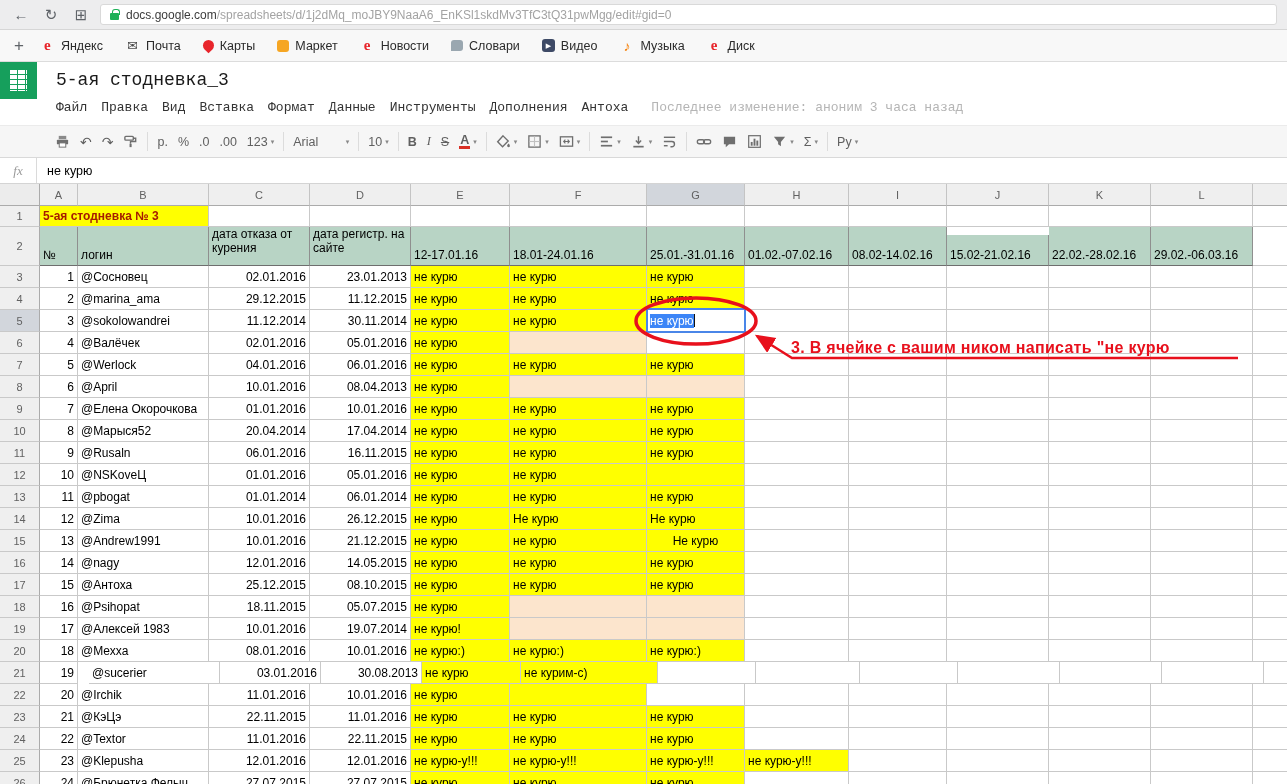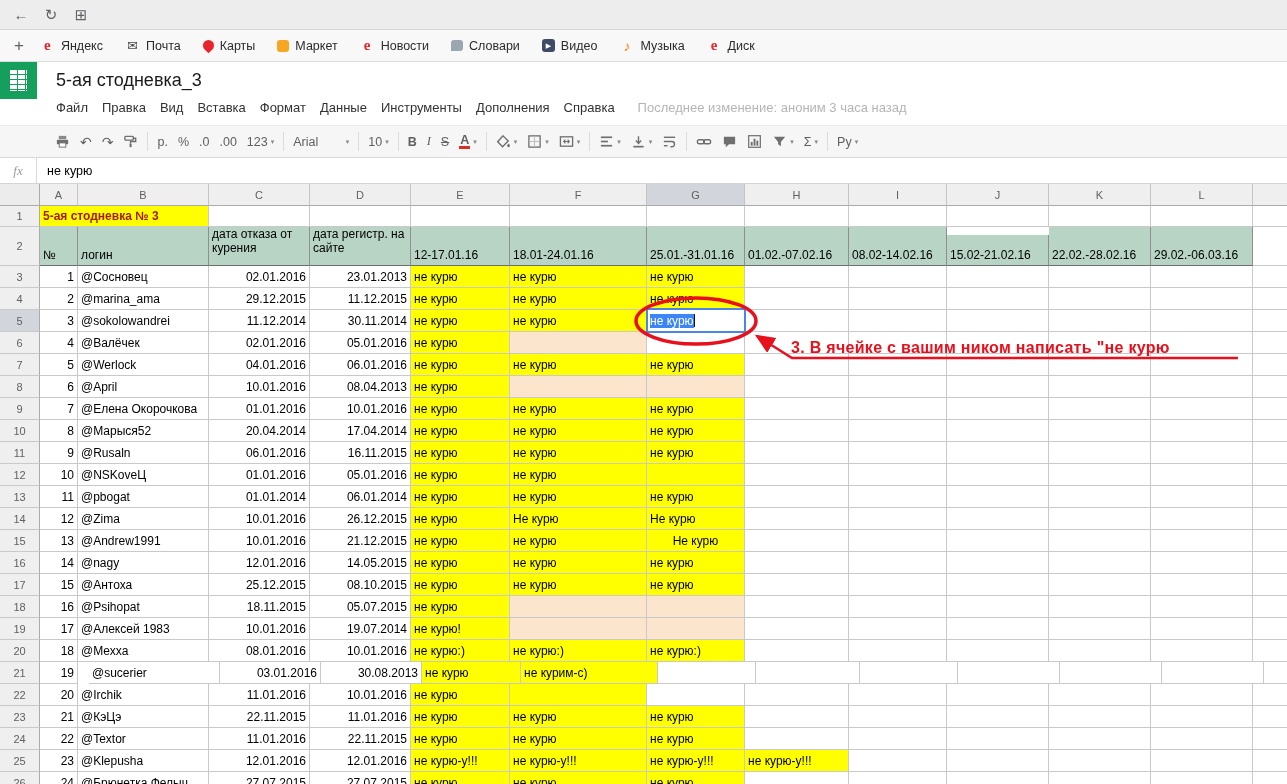--- a/index.html
+++ b/index.html
@@ -29,21 +29,21 @@
   .bi { width:15px; height:15px; display:inline-flex; align-items:center; justify-content:center; flex-shrink:0; }
   .bi-yandex,.bi-news,.bi-disk { color:#e8252b; font-weight:bold; font-family:"Liberation Serif",serif; font-size:15px; }
   .bi-mail { color:#4a4a4a; font-size:13px; }
   .bi-maps { width:11px; height:11px; background:#e8252b; border-radius:50% 50% 50% 0; transform:rotate(-45deg); }
   .bi-market { width:12px; height:12px; background:#f6a623; border-radius:3px; }
   .bi-dictionaries { width:12px; height:11px; background:#9aa7b0; border-radius:3px 3px 3px 0; }
   .bi-video { width:13px; height:13px; background:#3e4a66; border-radius:3px; color:#fff; font-size:7px; line-height:13px; }
   .bi-music { color:#f57c00; font-size:14px; font-weight:bold; }
 
   
-  .sheets-header { height:63px; background:#fff; position:relative; }
+  .sheets-header { height:63px; background:#fff; position:relative;font-family:Liberation Mono, monospace; }
   .sheets-logo { position:absolute; left:0; top:0; width:37px; height:37px; background:#169f5c;
     display:flex; align-items:center; justify-content:center; }
   .logo-grid { width:17px; height:21px;
     background:
       repeating-linear-gradient(to bottom, transparent 0 4px, #169f5c 4px 5px),
       repeating-linear-gradient(to right, transparent 0 7px, #169f5c 7px 8px),
       #fff; }
   .doc-title { position:absolute; left:56px; top:8px; font-size:18px; color:#1a1a1a; }
   .menu-row { position:absolute; left:49px; top:34px; display:flex; align-items:center; font-size:13px; color:#333; }
   .menu-item { padding:4px 7px; cursor:default; }
@@ -98,20 +98,24 @@
   .annotation-text { position:absolute; left:791px; top:339px; font-size:16px; font-weight:bold;
     color:#e8101c; z-index:12; white-space:nowrap; letter-spacing:0.3px; }
 </style>
 </head>
 <body>
 
 <div class="browser-top">
   <span class="nav-glyph">←</span>
   <span class="nav-glyph">↻</span>
   <span class="nav-glyph">⊞</span>
+  <div class="address-bar">
+    <span class="lock-icon"></span>
+    <span class="url"><b>docs.google.com</b><span>/spreadsheets/d/1j2dMq_moJBY9NaaA6_EnKSl1skdMv3TfC3tQ31pwMgg/edit#gid=0</span></span>
+  </div>
 </div>
 
 <div class="bookmarks-bar">
   <span class="plus">+</span>
   <div class="bm-list">
       <div class="bm">
         <span class="bi bi-yandex">е</span>
         <span class="bm-label">Яндекс</span>
       </div>
       <div class="bm">
@@ -157,21 +161,21 @@
   <div class="menu-row">
     <div style="display:flex">
         <div class="menu-item">Файл</div>
         <div class="menu-item">Правка</div>
         <div class="menu-item">Вид</div>
         <div class="menu-item">Вставка</div>
         <div class="menu-item">Формат</div>
         <div class="menu-item">Данные</div>
         <div class="menu-item">Инструменты</div>
         <div class="menu-item">Дополнения</div>
-        <div class="menu-item">Справка</div>
+        <div class="menu-item">Антоха</div>
       </div>
     <div class="last-edit">Последнее изменение: аноним 3 часа назад</div>
   </div>
 </div>
 
 <div class="toolbar">
     <div class="tb">
       <span class="tb-ic">
         <svg width="15" height="15" viewBox="0 0 16 16">
           <rect x="4" y="2" width="8" height="3.5" fill="#8a8a8a"></rect>

